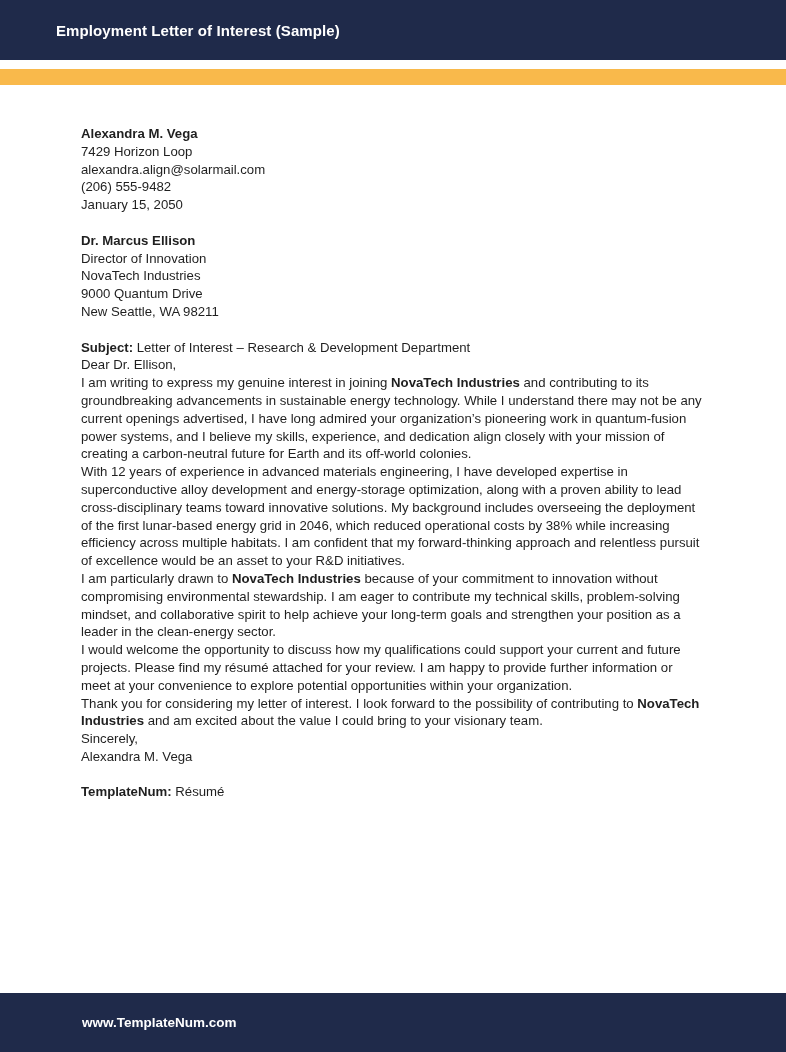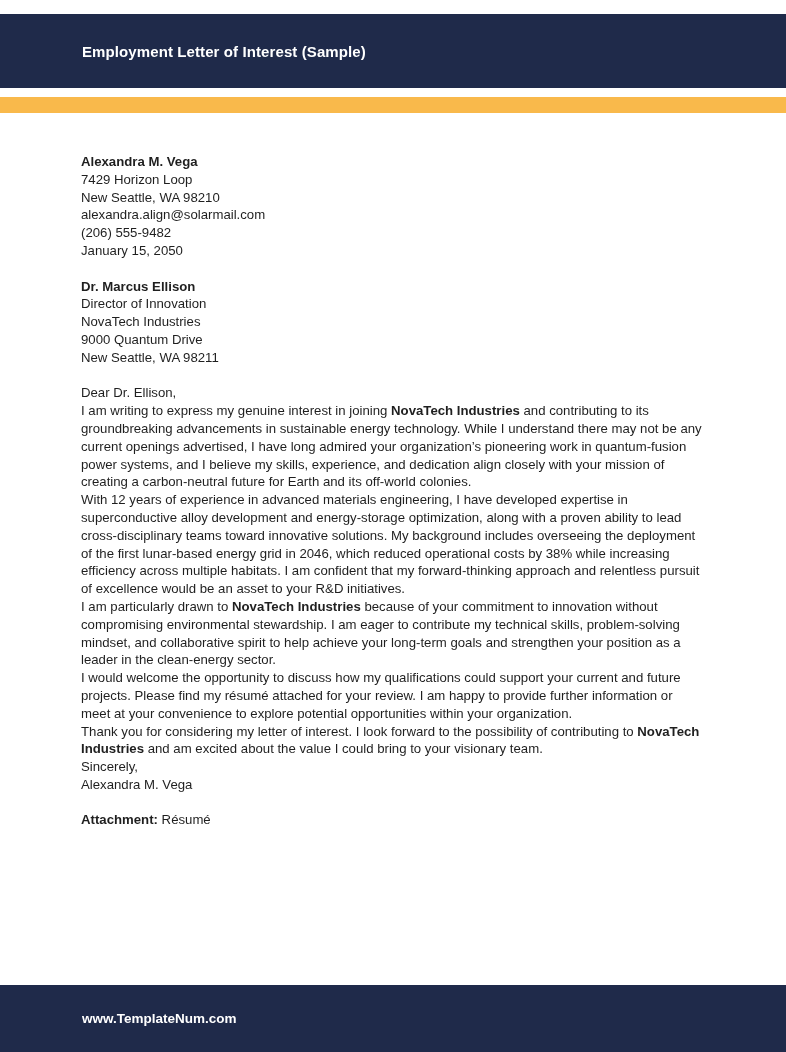--- a/index.html
+++ b/index.html
@@ -13,27 +13,26 @@
   .page{
     width:786px;
     height:1052px;
     margin:0 auto;
     background:#ffffff;
     display:flex;
     flex-direction:column;
     overflow:hidden;
   }
   .header{
-    height:74px;
+    height:60px;
     background:var(--navy);
     display:flex;
     align-items:center;
-    padding-left:82px;
+    padding-left:56px;
     flex:0 0 auto;
-    margin-top:14px;
   }
   .header-title{
     color:#ffffff;
     font-weight:bold;
     font-size:15px;
     letter-spacing:0.1px;
   }
   .gap-band{height:9px;background:#ffffff;flex:0 0 auto;}
   .accent-stripe{height:16px;background:var(--yellow);flex:0 0 auto;}
   .content{
@@ -42,21 +41,21 @@
     color:var(--ink);
     font-size:13.2px;
     line-height:17.8px;
     overflow:hidden;
   }
   .content p{margin:0;}
   .block{margin:0 0 17.8px 0;}
   .bold{font-weight:bold;}
   .letter-paragraph{margin:0 0 17.8px 0;}
   .footer{
-    height:67px;
+    height:59px;
     background:var(--navy);
     display:flex;
     align-items:center;
     padding-left:82px;
     flex:0 0 auto;
   }
   .footer-link{
     color:#ffffff;
     font-weight:bold;
     font-size:13.5px;
@@ -74,49 +73,49 @@
   </div>
 
   <div class="gap-band"></div>
   <div class="accent-stripe"></div>
 
   <div class="content">
 
     <div class="block">
       <p class="bold">Alexandra M. Vega</p>
       <p>7429 Horizon Loop</p>
-      <p>New Seattle, WA 98210</p>
       <p>alexandra.align@solarmail.com</p>
       <p>(206) 555-9482</p>
       <p>January 15, 2050</p>
     </div>
 
     <div class="block">
       <p class="bold">Dr. Marcus Ellison</p>
       <p>Director of Innovation</p>
       <p>NovaTech Industries</p>
       <p>9000 Quantum Drive</p>
       <p>New Seattle, WA 98211</p>
     </div>
 
+    <p class="block"><span class="bold">Subject:</span><span> Letter of Interest – Research &amp; Development Department</span></p>
 
     <p class="block">Dear Dr. Ellison,</p>
 
     <p class="letter-paragraph"><span>I am writing to express my genuine interest in joining </span><span style="font-weight: bold;">NovaTech Industries</span><span> and contributing to its groundbreaking advancements in sustainable energy technology. While I understand there may not be any current openings advertised, I have long admired your organization’s pioneering work in quantum-fusion power systems, and I believe my skills, experience, and dedication align closely with your mission of creating a carbon-neutral future for Earth and its off-world colonies.</span></p>
     <p class="letter-paragraph"><span>With 12 years of experience in advanced materials engineering, I have developed expertise in superconductive alloy development and energy-storage optimization, along with a proven ability to lead cross-disciplinary teams toward innovative solutions. My background includes overseeing the deployment of the first lunar-based energy grid in 2046, which reduced operational costs by 38% while increasing efficiency across multiple habitats. I am confident that my forward-thinking approach and relentless pursuit of excellence would be an asset to your R&amp;D initiatives.</span></p>
     <p class="letter-paragraph"><span>I am particularly drawn to </span><span style="font-weight: bold;">NovaTech Industries</span><span> because of your commitment to innovation without compromising environmental stewardship. I am eager to contribute my technical skills, problem-solving mindset, and collaborative spirit to help achieve your long-term goals and strengthen your position as a leader in the clean-energy sector.</span></p>
     <p class="letter-paragraph"><span>I would welcome the opportunity to discuss how my qualifications could support your current and future projects. Please find my résumé attached for your review. I am happy to provide further information or meet at your convenience to explore potential opportunities within your organization.</span></p>
     <p class="letter-paragraph"><span>Thank you for considering my letter of interest. I look forward to the possibility of contributing to </span><span style="font-weight: bold;">NovaTech Industries</span><span> and am excited about the value I could bring to your visionary team.</span></p>
 
     <div class="block">
       <p>Sincerely,</p>
       <p>Alexandra M. Vega</p>
     </div>
 
-    <p class="block"><span class="bold">Attachment:</span><span> Résumé</span></p>
+    <p class="block"><span class="bold">TemplateNum:</span><span> Résumé</span></p>
 
   </div>
 
   <div class="footer">
     <span class="footer-link">www.TemplateNum.com</span>
   </div>
 
 </div>
 
 </body></html>

